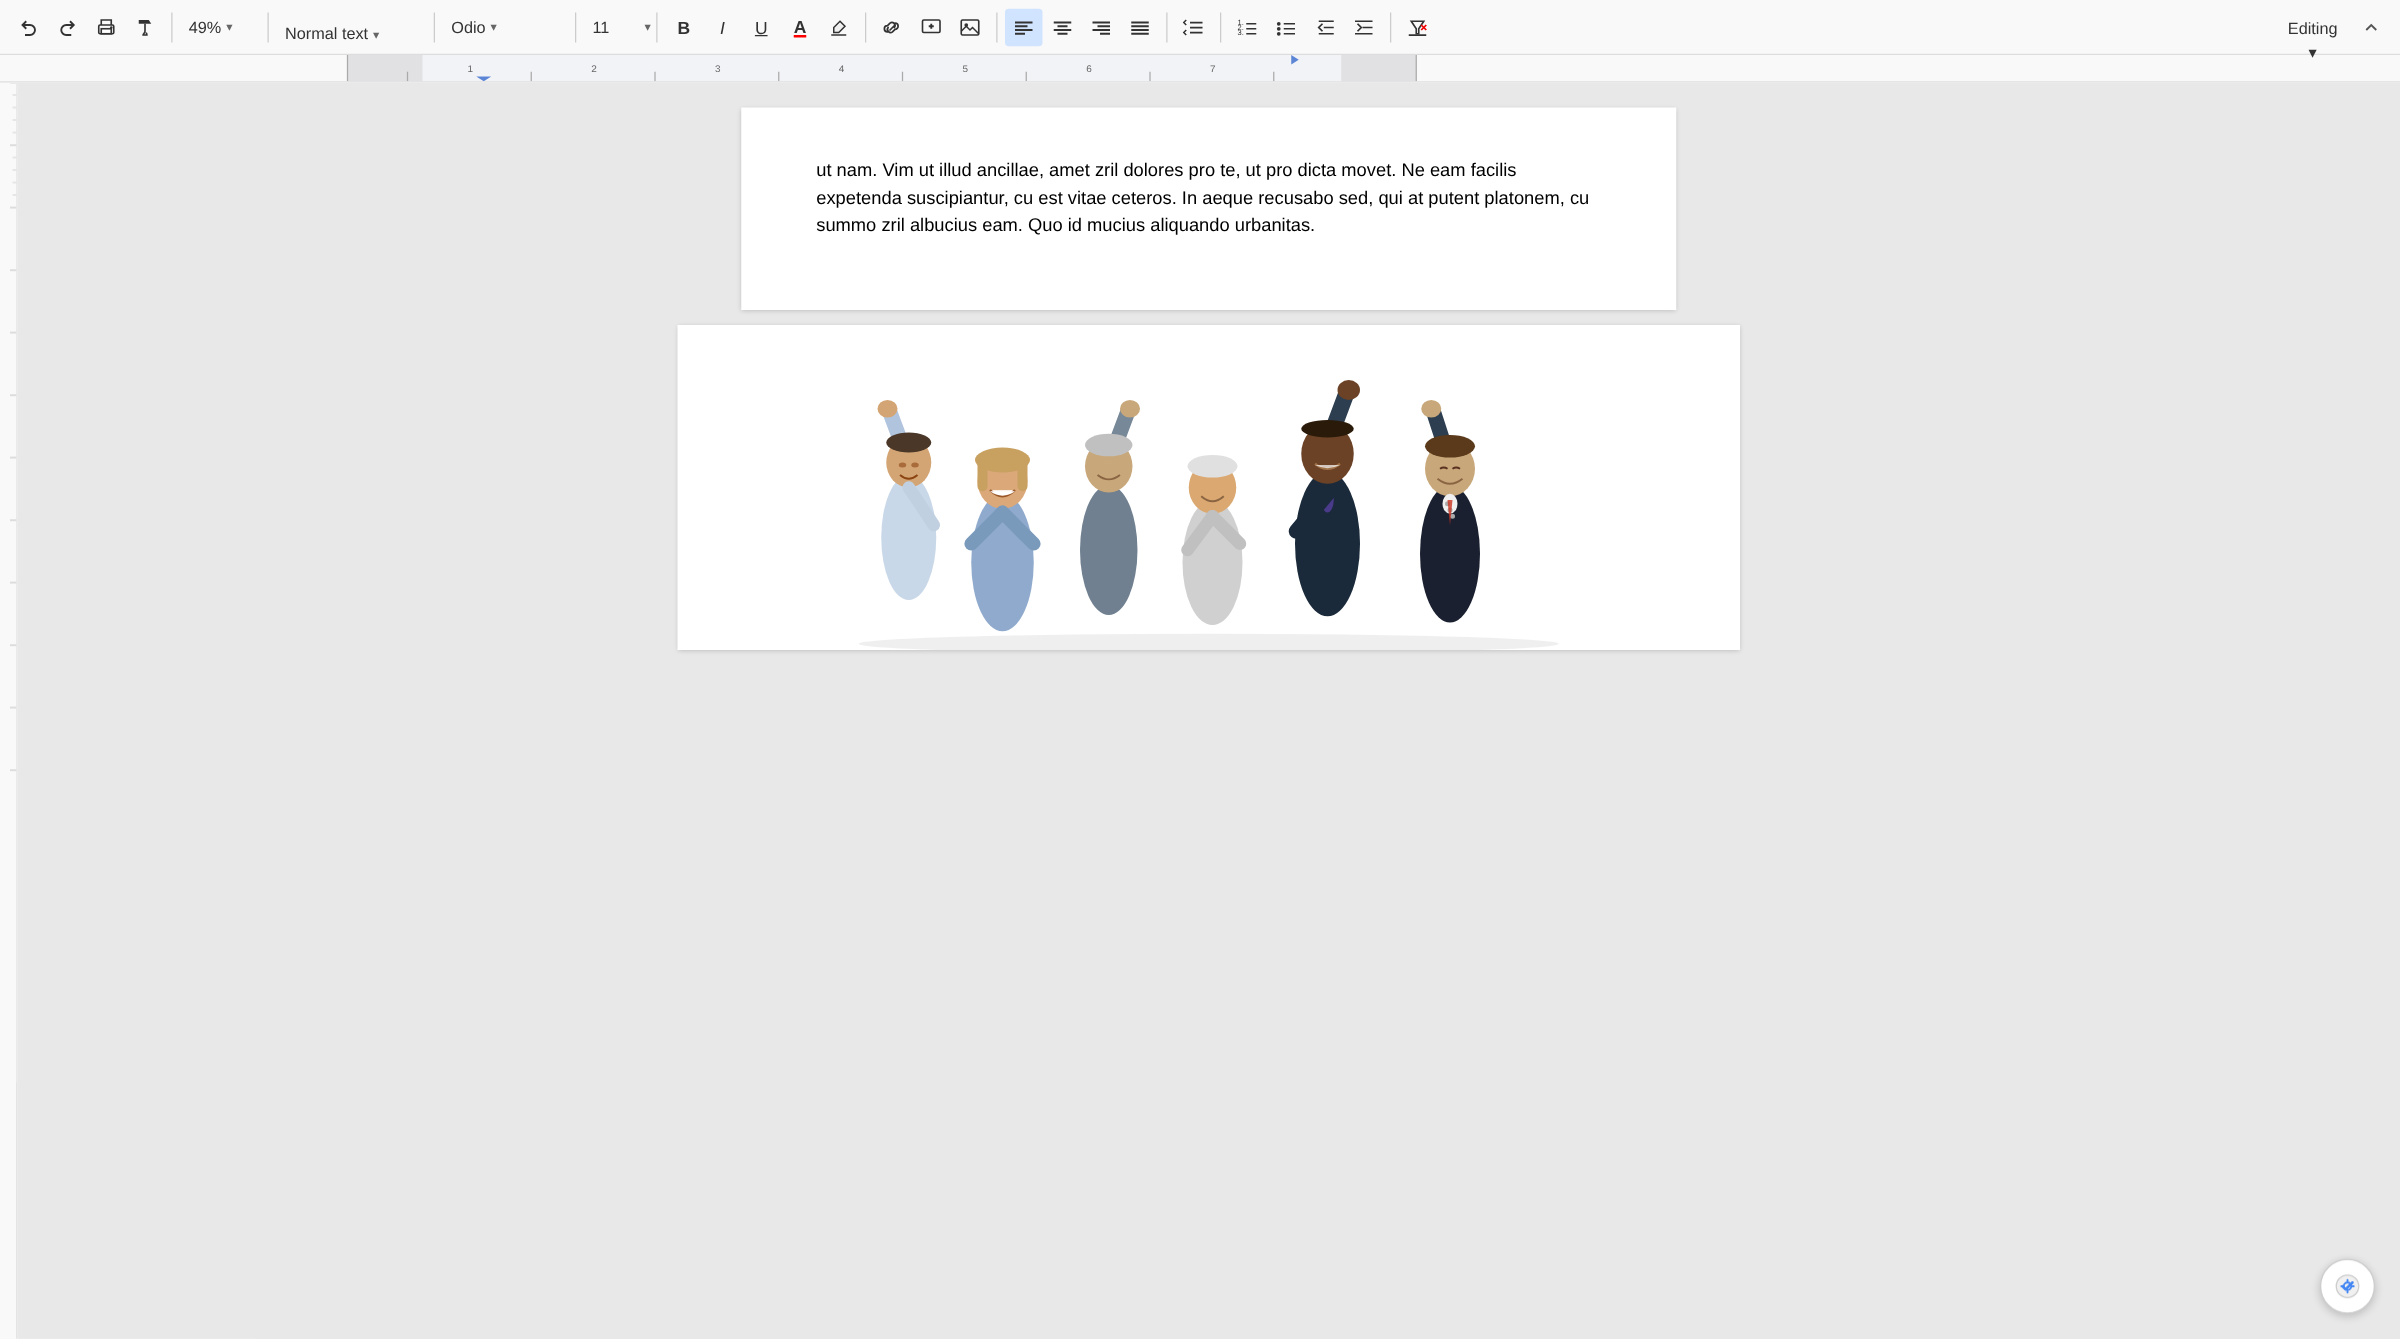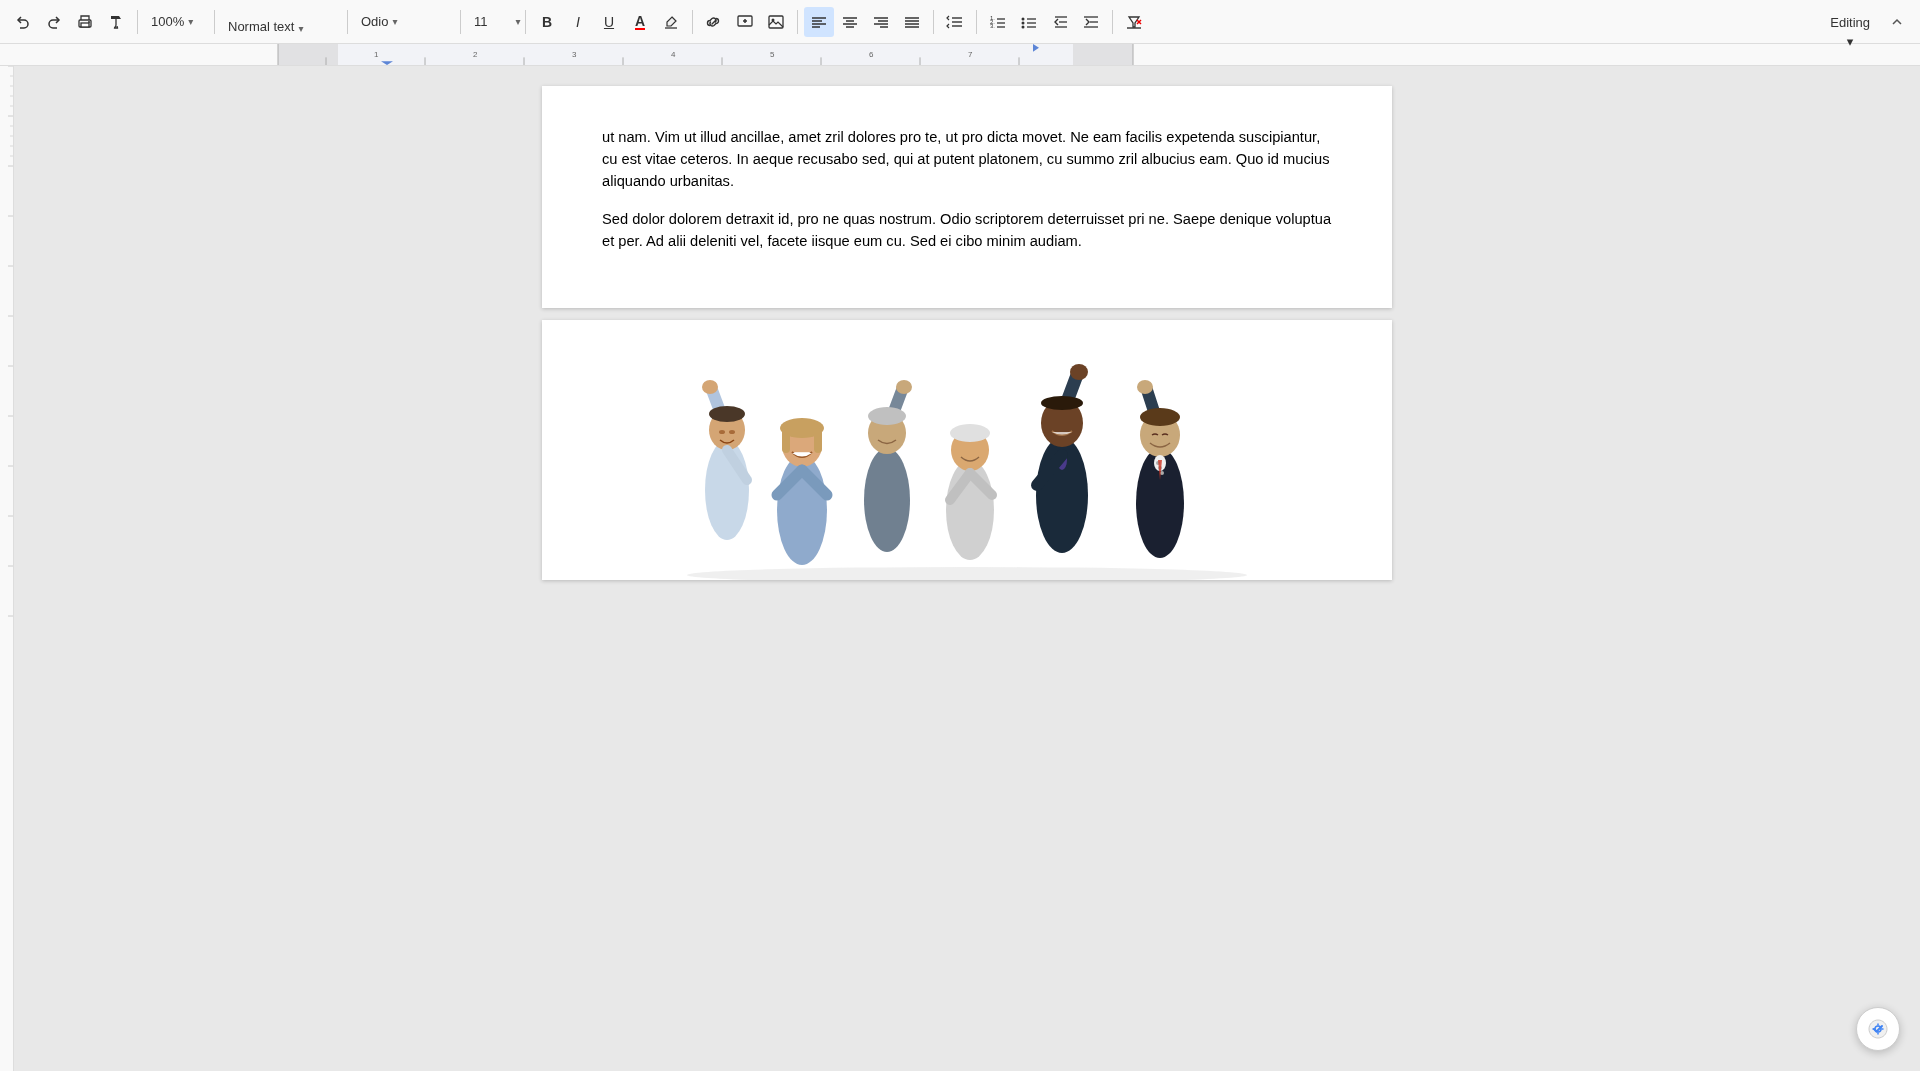--- a/index.html
+++ b/index.html
@@ -145,21 +145,21 @@
       min-height: calc(100vh - 66px);
       padding: 20px 0;
       display: flex;
       flex-direction: column;
       align-items: center;
     }
 
     
     .doc-page {
       background: #fff;
-      width: 850px;
+      width: 748px;
       margin: 0 auto 12px auto;
       box-shadow: 0 1px 4px rgba(0,0,0,0.2);
       padding: 40px 60px;
       position: relative;
     }
 
     .doc-page-content {
       font-family: Arial, sans-serif;
       font-size: 11pt;
       color: #000;
@@ -256,21 +256,21 @@
       <svg width="18" height="18" viewBox="0 0 18 18" fill="none" xmlns="http://www.w3.org/2000/svg">
         <path d="M4 3h8l2 3H4z" fill="#333"></path>
         <path d="M9 6v6M9 12c0 1.5-1.5 2-1.5 3h3c0-1-.5-1.5-.5-2" stroke="#333" stroke-width="1.3" fill="none"></path>
       </svg>
     </button>
   </div>
 
   <div class="toolbar-divider"></div>
 
   <div class="toolbar-select zoom-select">
-    <span>100%</span>
+    <span>49%</span>
     <span class="toolbar-select-arrow">▾</span>
   </div>
 
   <div class="toolbar-divider"></div>
 
   <div class="toolbar-select style-select">
     <span>Normal text</span>
     <span class="toolbar-select-arrow">▾</span>
   </div>
 
@@ -522,21 +522,20 @@
       <line x1="10" y1="90" x2="14" y2="90"></line>
     </g>
   </svg>
 </div>
 
 <div class="main-content">
 
   <div class="doc-page">
     <div class="doc-page-content">
       <p class="doc-paragraph">ut nam. Vim ut illud ancillae, amet zril dolores pro te, ut pro dicta movet. Ne eam facilis expetenda suscipiantur, cu est vitae ceteros. In aeque recusabo sed, qui at putent platonem, cu summo zril albucius eam. Quo id mucius aliquando urbanitas.</p>
-      <p class="doc-paragraph">Sed dolor dolorem detraxit id, pro ne quas nostrum. Odio scriptorem deterruisset pri ne. Saepe denique voluptua et per. Ad alii deleniti vel, facete iisque eum cu. Sed ei cibo minim audiam.</p>
     </div>
   </div>
 
   <div class="doc-page-image">
 
     <div class="people-image">
       <svg class="people-svg" viewBox="0 0 650 220" xmlns="http://www.w3.org/2000/svg">
 
         <g transform="translate(60, 10)">
 

